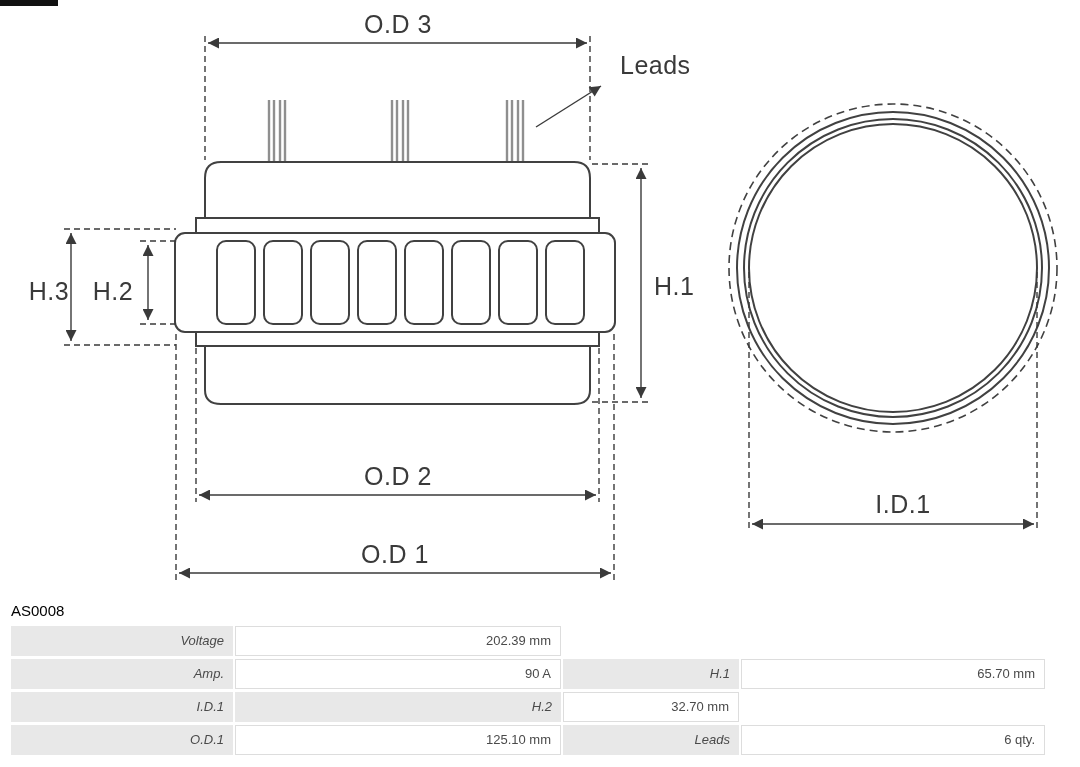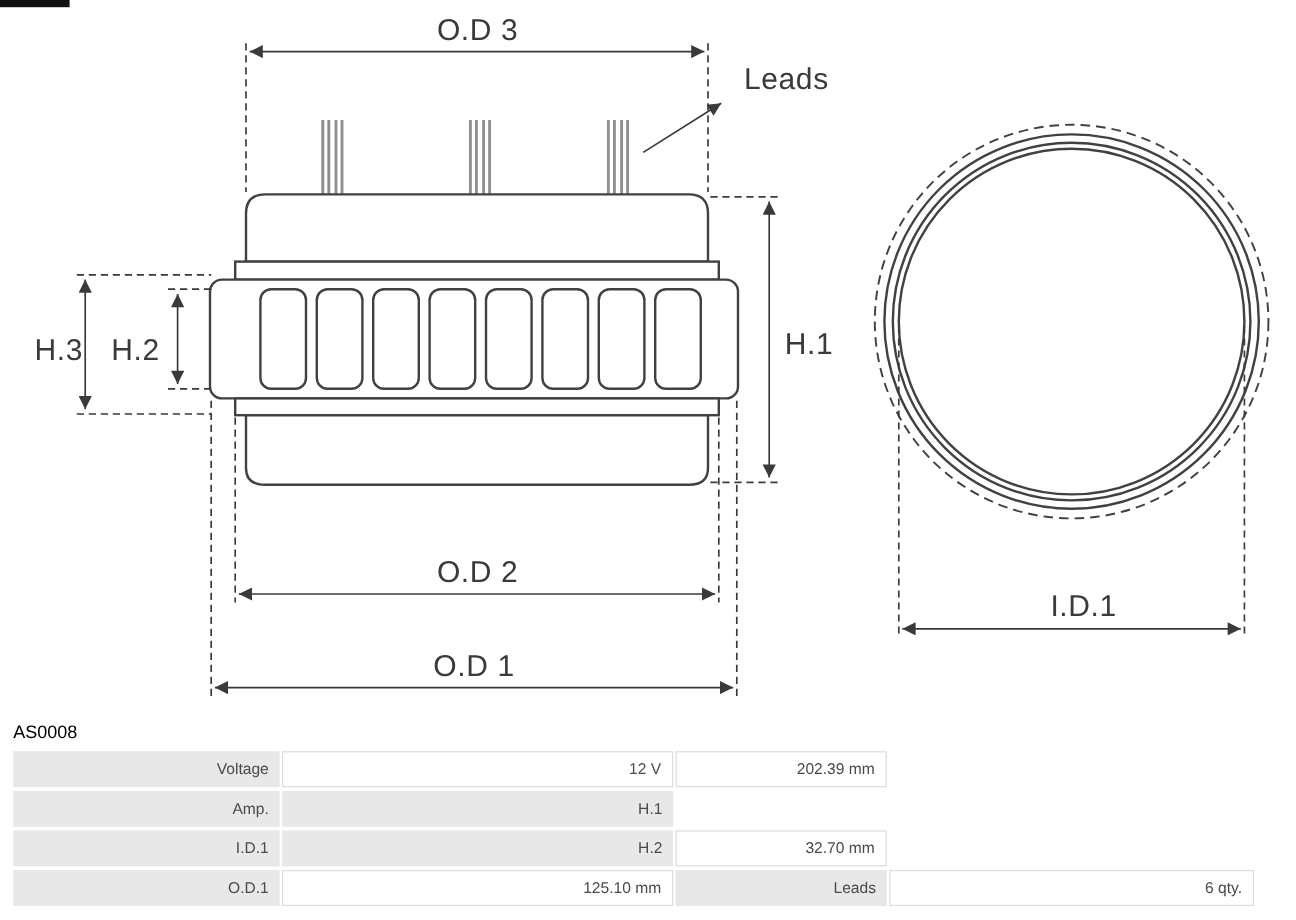--- a/index.html
+++ b/index.html
@@ -51,21 +51,21 @@
     height: 30px;
     line-height: 30px;
     font-size: 13px;
     color: #4a4a4a;
     text-align: right;
     padding-right: 9px;
     box-sizing: border-box;
     white-space: nowrap;
     overflow: hidden;
   }
-  .cell.label { background: #e8e8e8; }
+  .cell.label { background: #e8e8e8; font-style: italic; }
   .cell.value { background: #ffffff; border: 1px solid #ddd; line-height: 28px; }
 </style>
 </head>
 <body>
 
 <div class="page">
 
   <div class="corner-mark"></div>
 
   <svg class="diagram" viewBox="0 0 1080 596" xmlns="http://www.w3.org/2000/svg">
@@ -166,26 +166,27 @@
       <line class="dim" x1="752" y1="524" x2="1034" y2="524"></line>
       <text class="dimtext" x="903" y="513" text-anchor="middle">I.D.1</text>
     </g>
   </svg>
 
   <div class="part-number">AS0008</div>
 
   <div class="spec-table">
     <div class="spec-row">
       <div class="cell label">Voltage</div>
-      <div class="cell value">12 V</div>
       <div class="cell value">202.39 mm</div>
     </div>
     <div class="spec-row">
       <div class="cell label">Amp.</div>
+      <div class="cell value">90 A</div>
       <div class="cell label">H.1</div>
+      <div class="cell value">65.70 mm</div>
     </div>
     <div class="spec-row">
       <div class="cell label">I.D.1</div>
       <div class="cell label">H.2</div>
       <div class="cell value">32.70 mm</div>
     </div>
     <div class="spec-row">
       <div class="cell label">O.D.1</div>
       <div class="cell value">125.10 mm</div>
       <div class="cell label">Leads</div>

